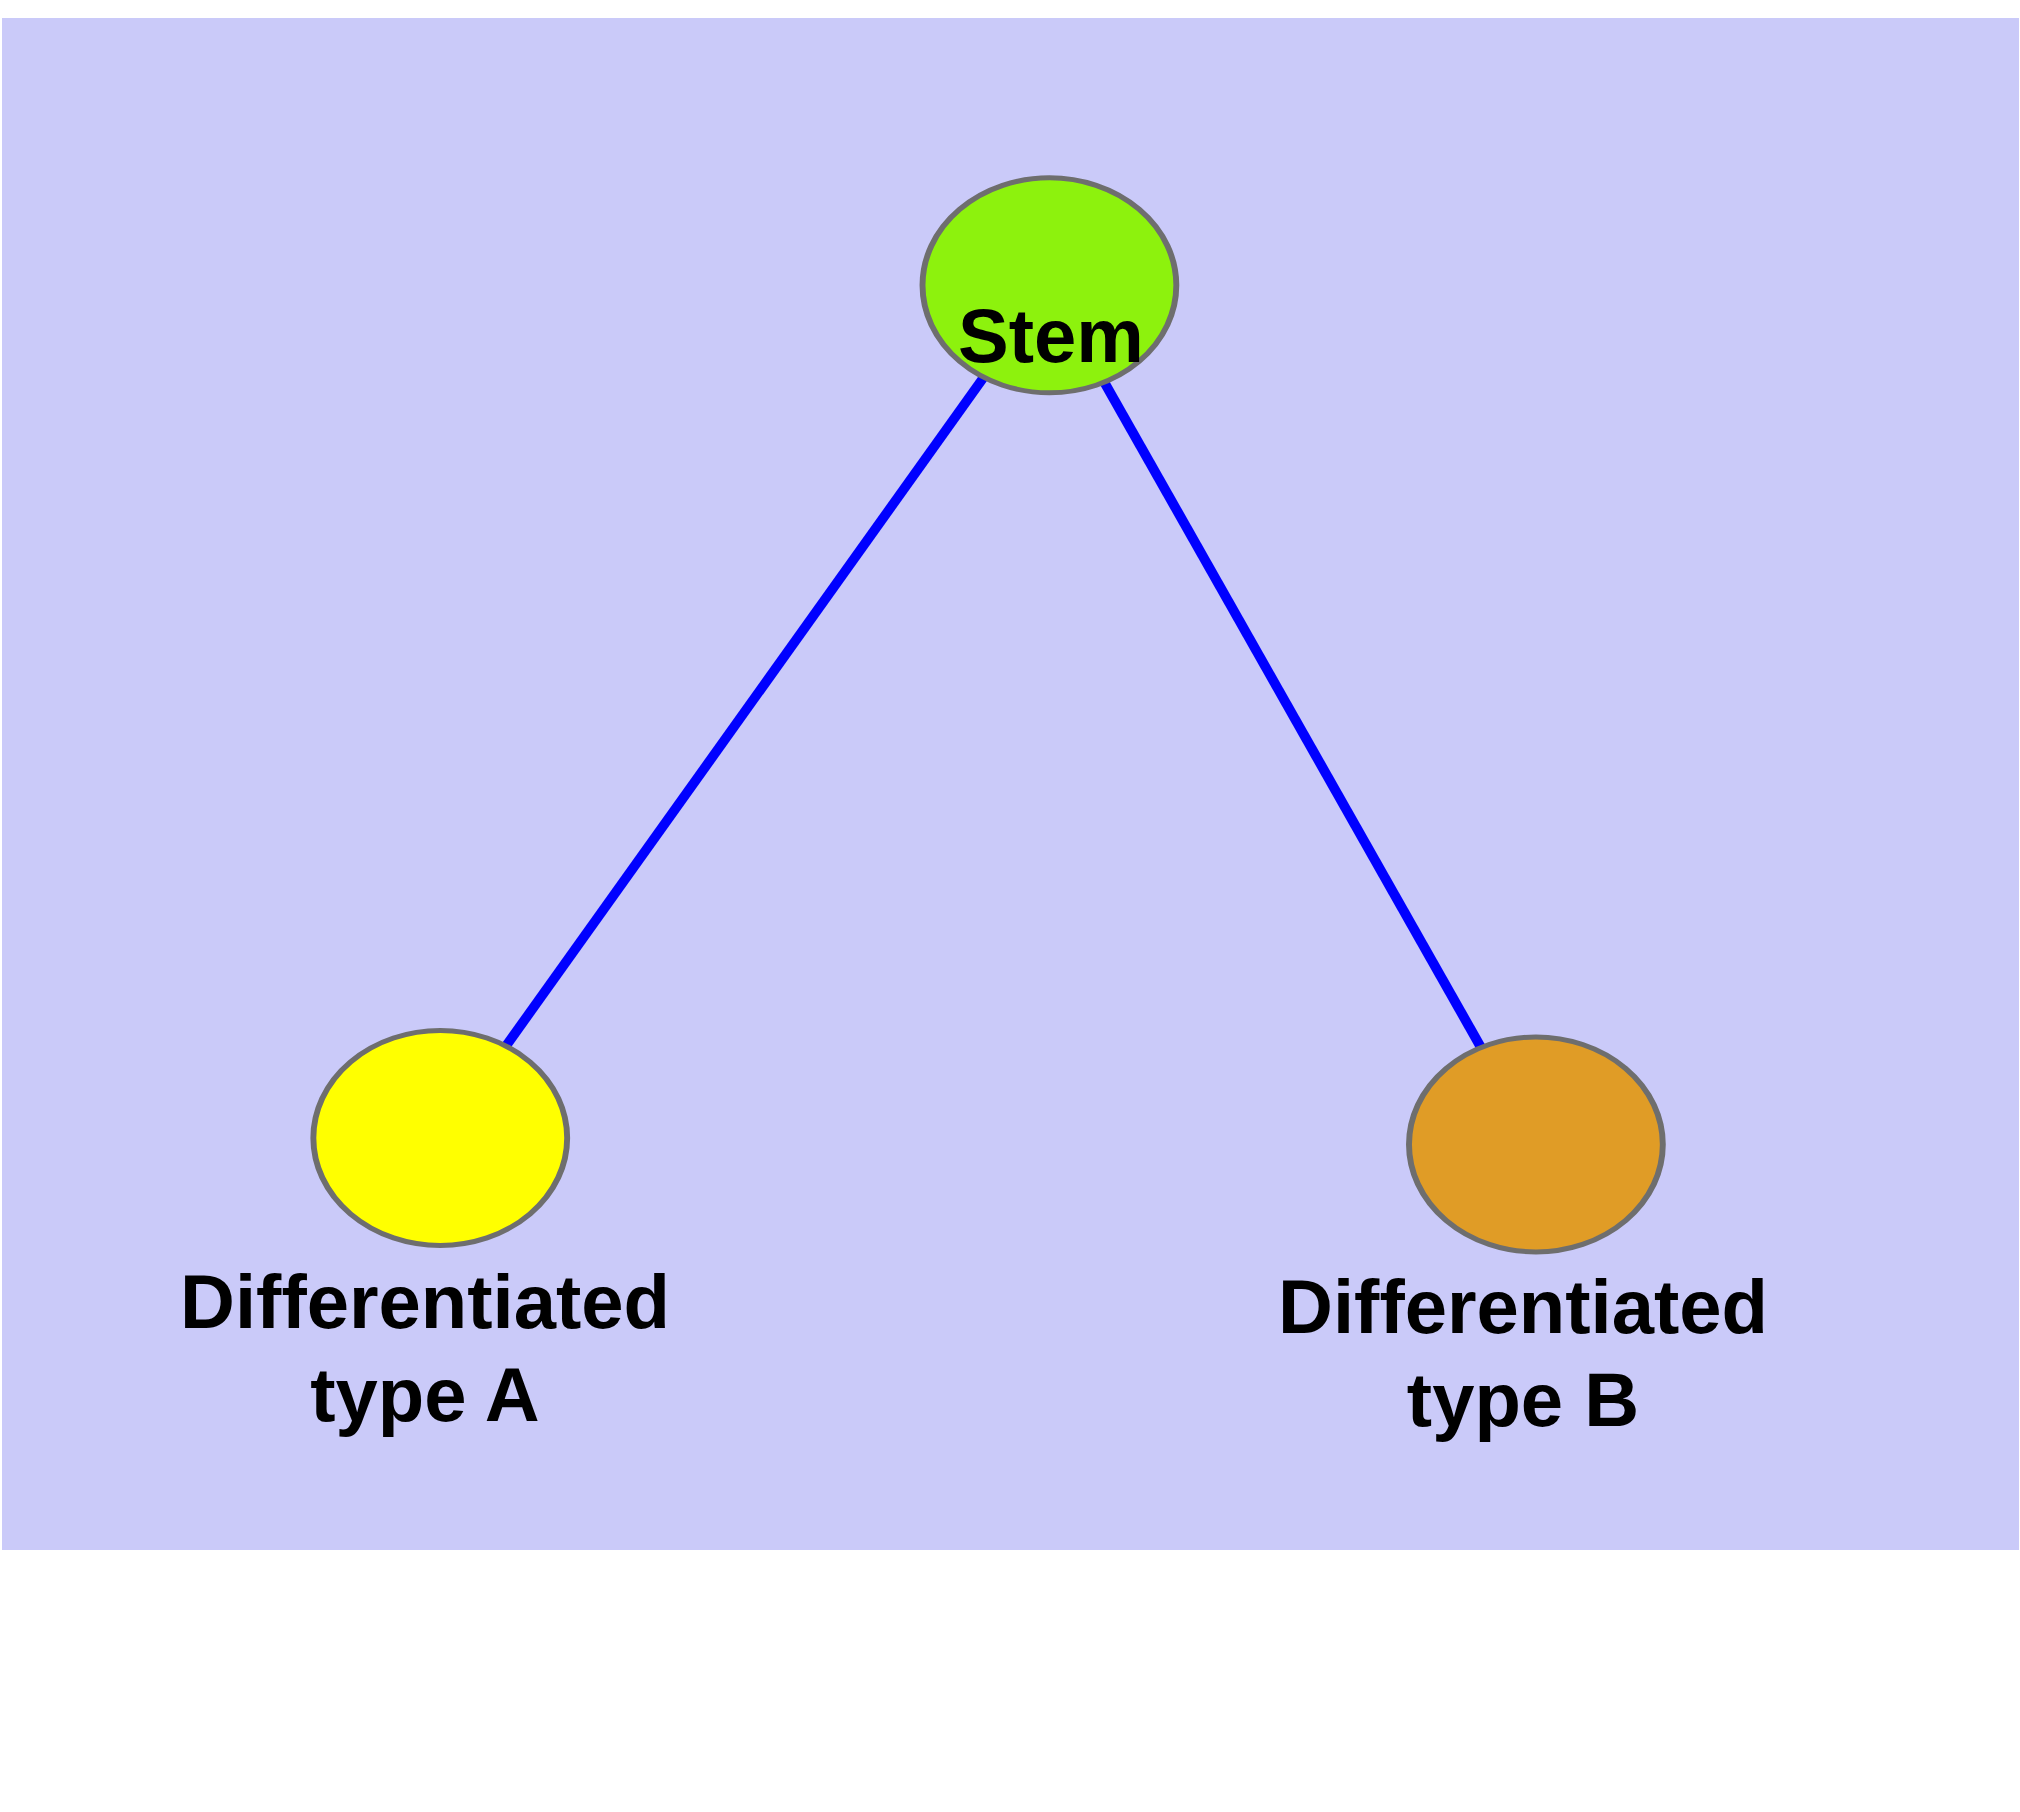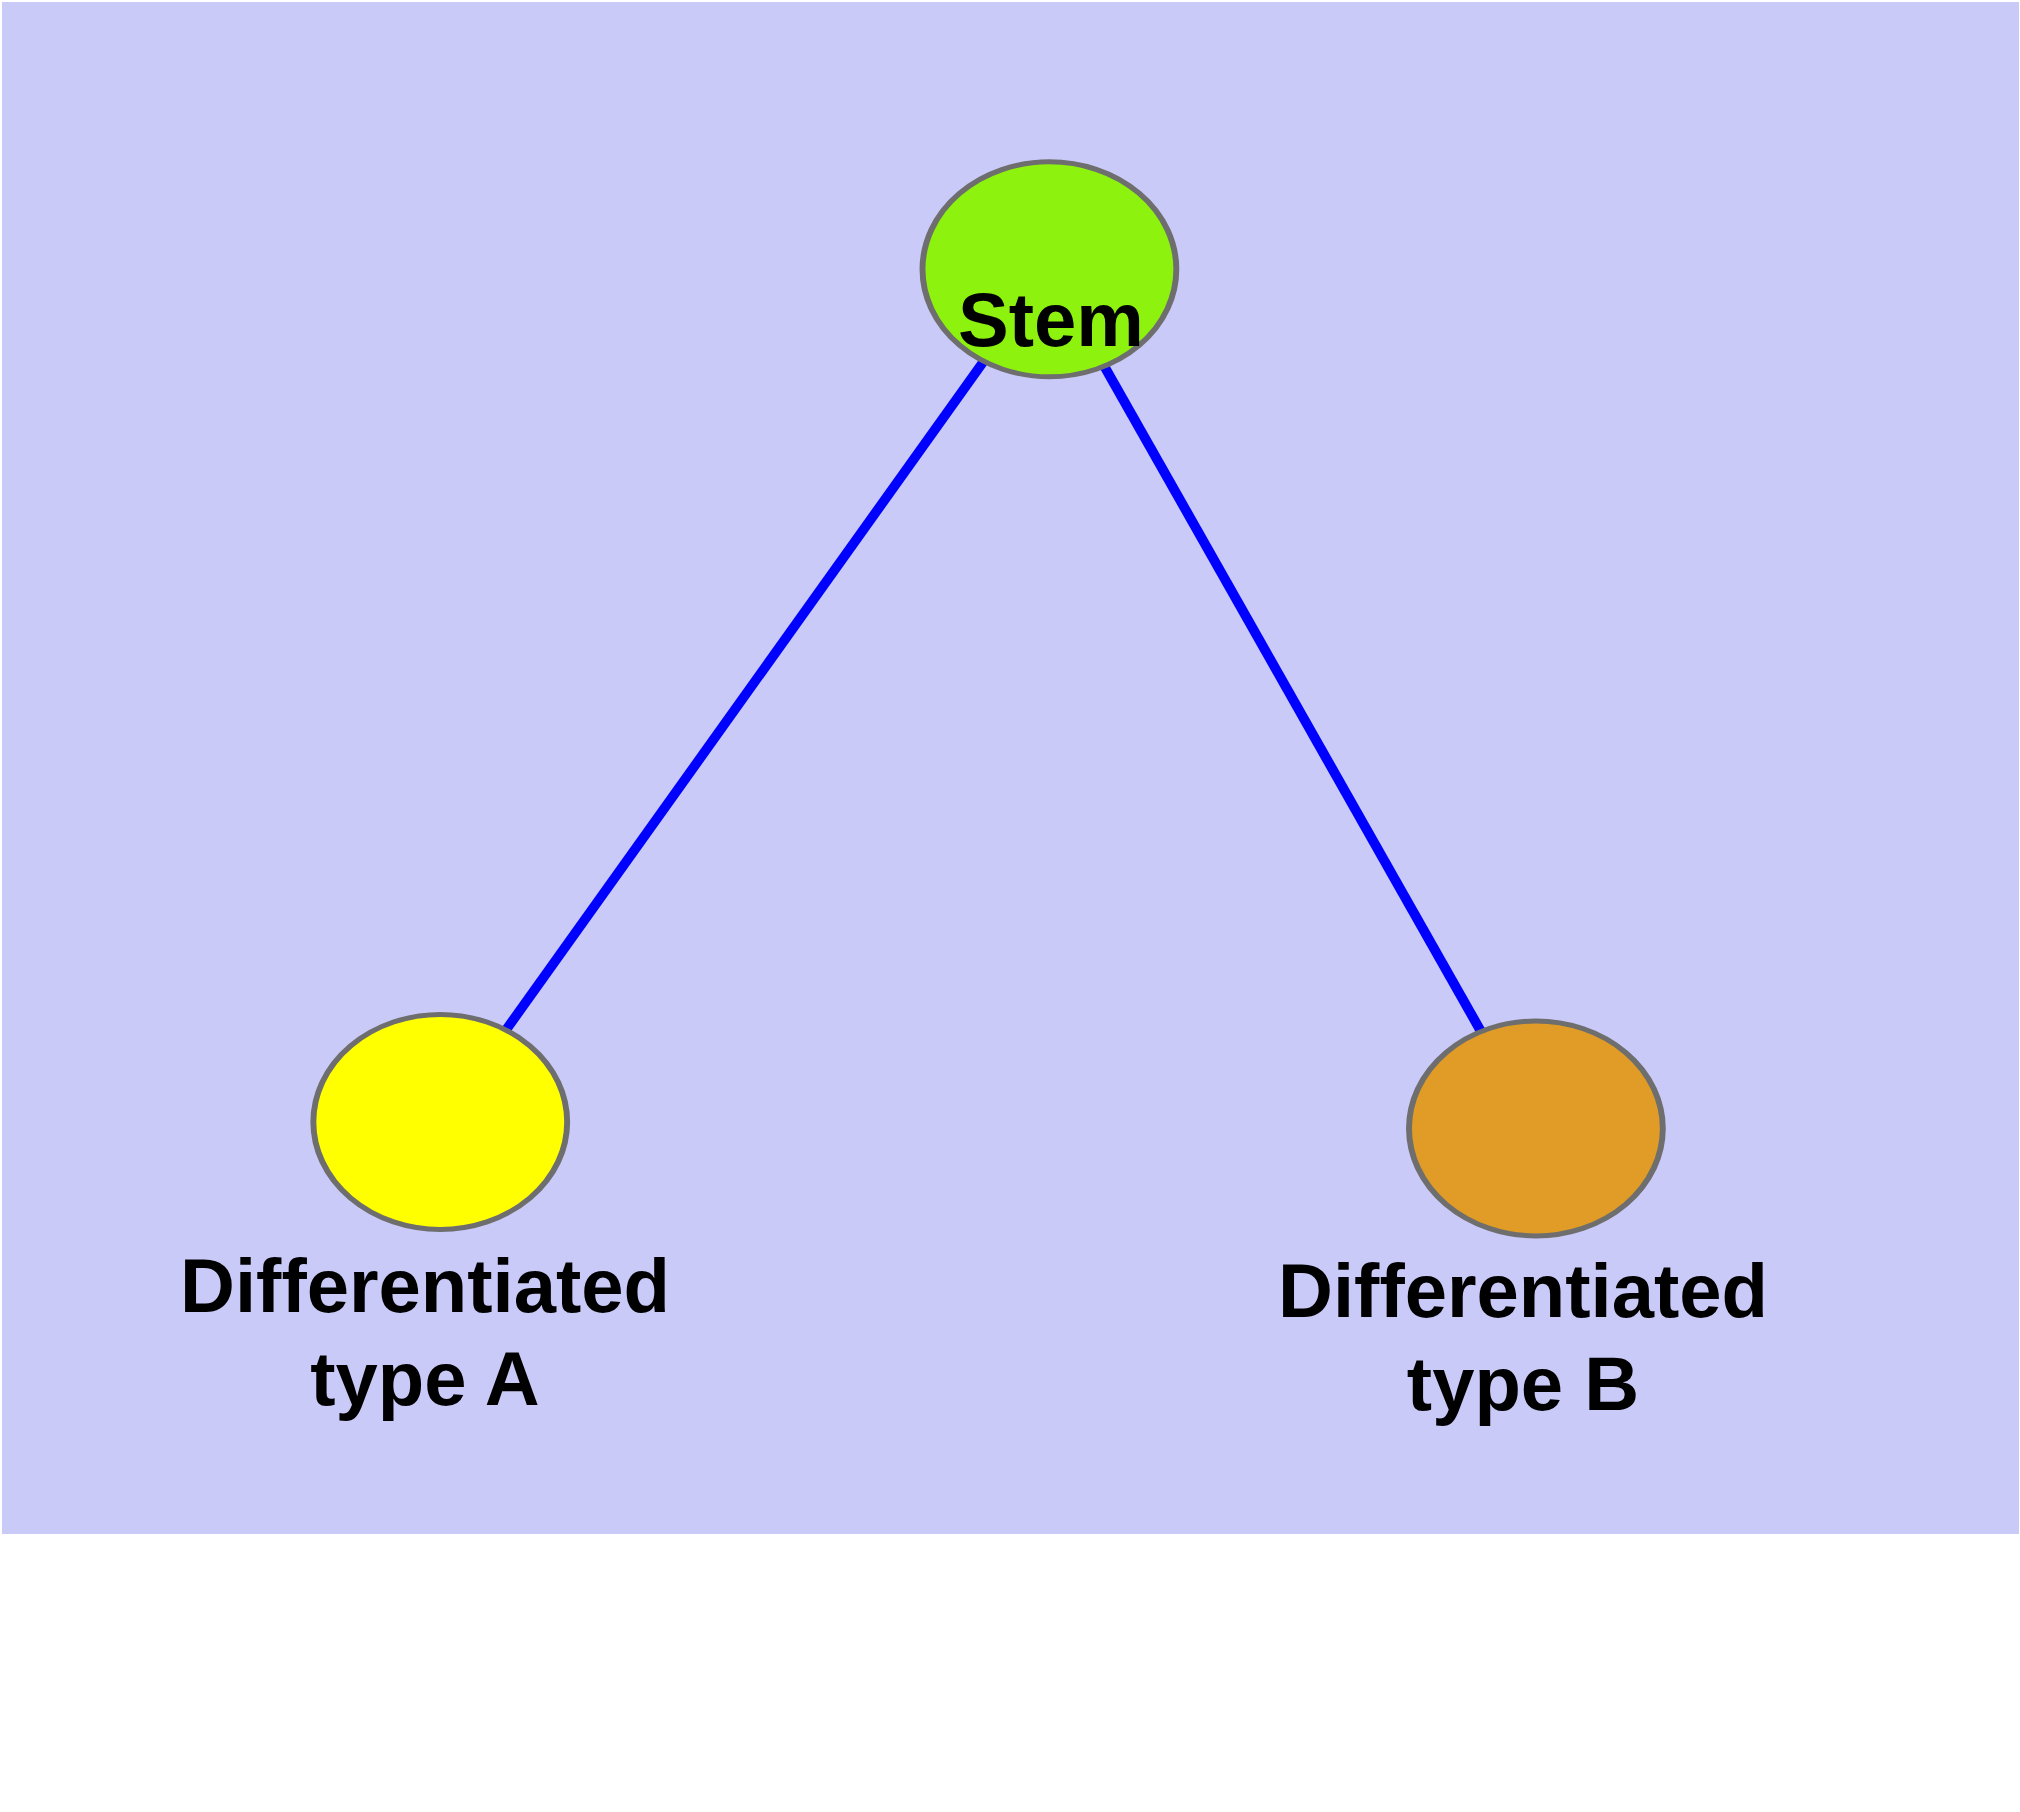--- a/index.html
+++ b/index.html
@@ -11,21 +11,21 @@
     width: 2021px;
     height: 1812px;
     position: relative;
     background: #ffffff;
     font-family: "Liberation Sans", sans-serif;
     overflow: hidden;
   }
   .figure-canvas {
     position: absolute;
     left: 0;
-    top: 0;
+    top: 16px;
     width: 2021px;
     height: 1536px;
     box-sizing: border-box;
     border: 2.5px solid #ffffff; 
   }
   .graph-svg {
     position: absolute;
     left: 0;
     top: 0;
     width: 100%;

